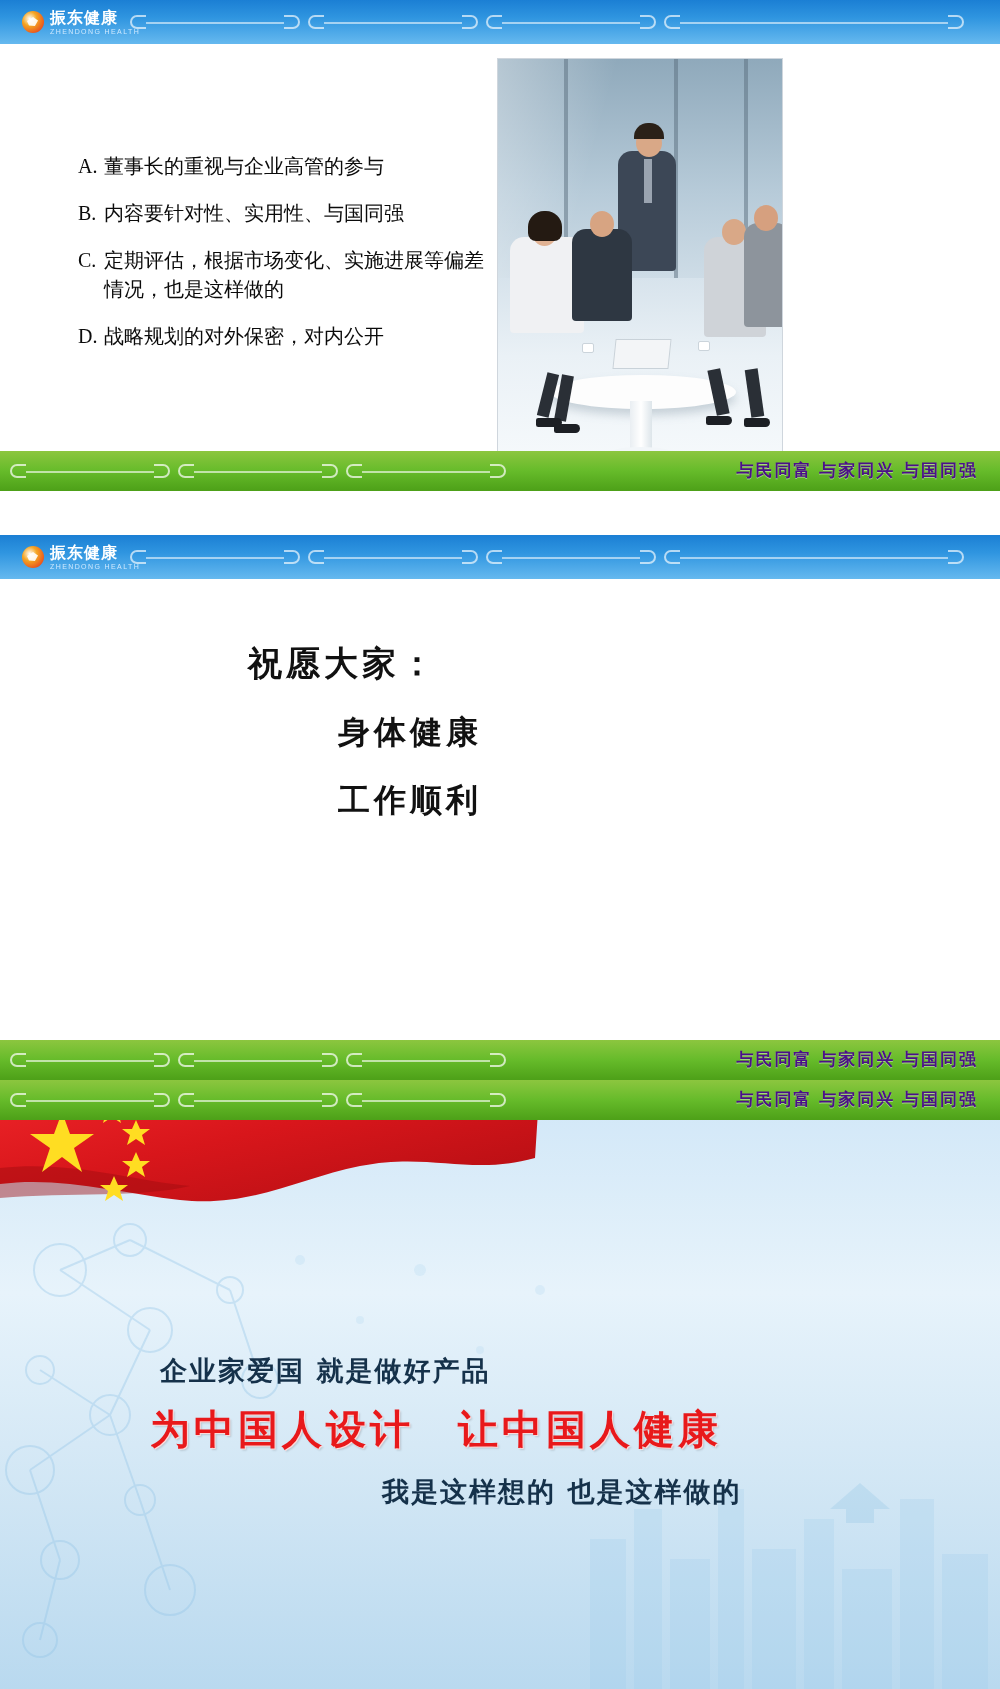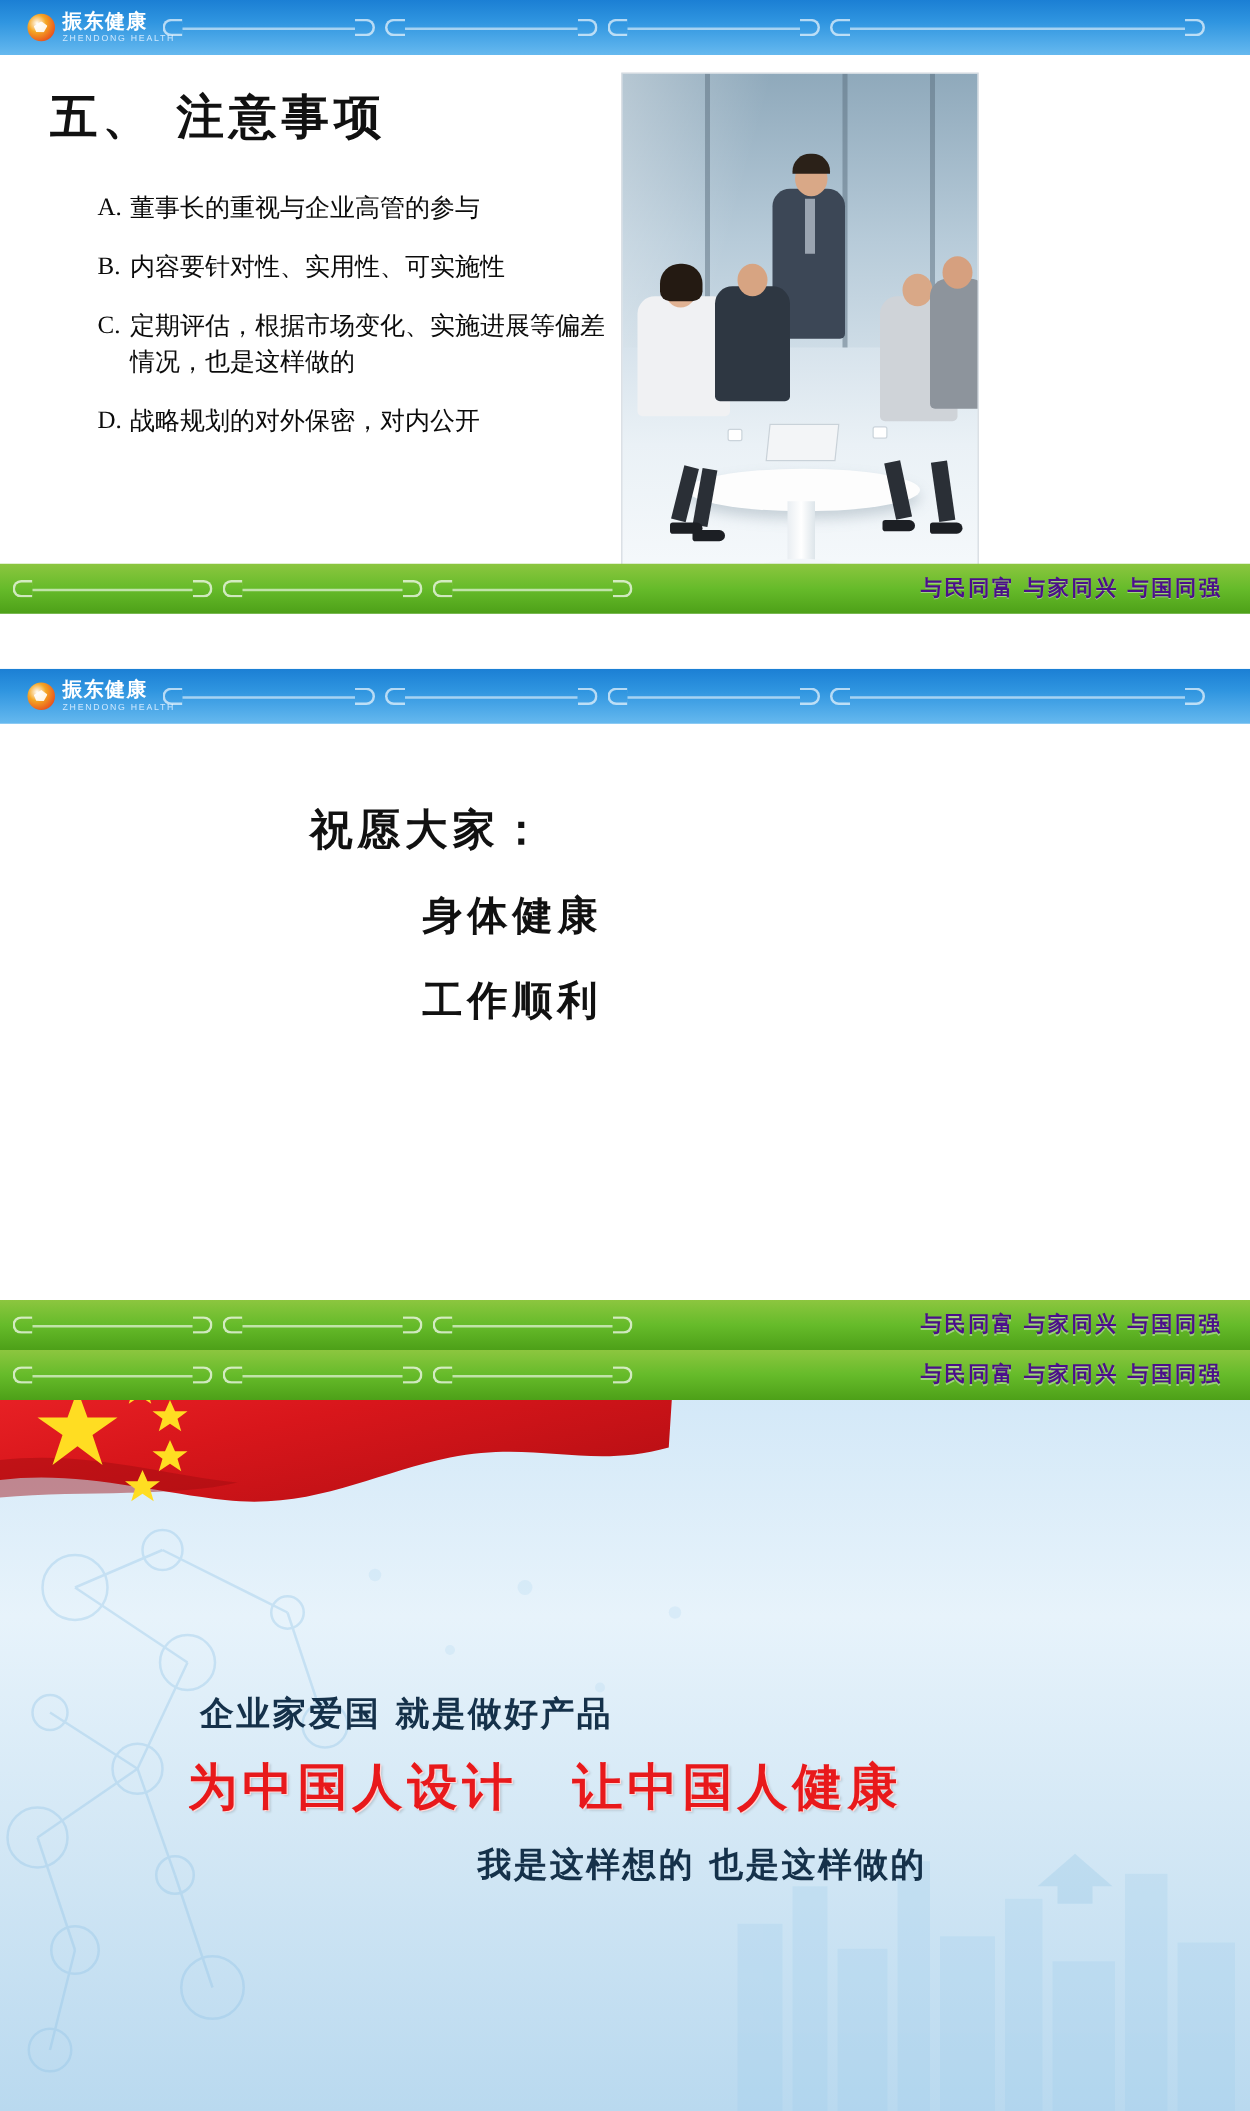--- a/index.html
+++ b/index.html
@@ -331,30 +331,29 @@
           <span class="orn-spiral right" style="left:154px"></span>
         </span>
         <span class="orn" style="width:300px">
           <span class="orn-spiral" style="left:0"></span>
           <span class="orn-line" style="left:16px;width:268px"></span>
           <span class="orn-spiral right" style="left:284px"></span>
         </span>
       </div>
     </div>
 
-    <h1 class="s1-title">五、 注意事项</h1>
 
     <div class="s1-list">
       <div class="s1-item">
         <span class="mk">A.</span>
         <span class="tx">董事长的重视与企业高管的参与</span>
       </div>
       <div class="s1-item">
         <span class="mk">B.</span>
-        <span class="tx">内容要针对性、实用性、可实施性</span>
+        <span class="tx">内容要针对性、实用性、与国同强</span>
       </div>
       <div class="s1-item">
         <span class="mk">C.</span>
         <span class="tx">定期评估，根据市场变化、实施进展等偏差情况，也是这样做的</span>
       </div>
       <div class="s1-item">
         <span class="mk">D.</span>
         <span class="tx">战略规划的对外保密，对内公开</span>
       </div>
     </div>

